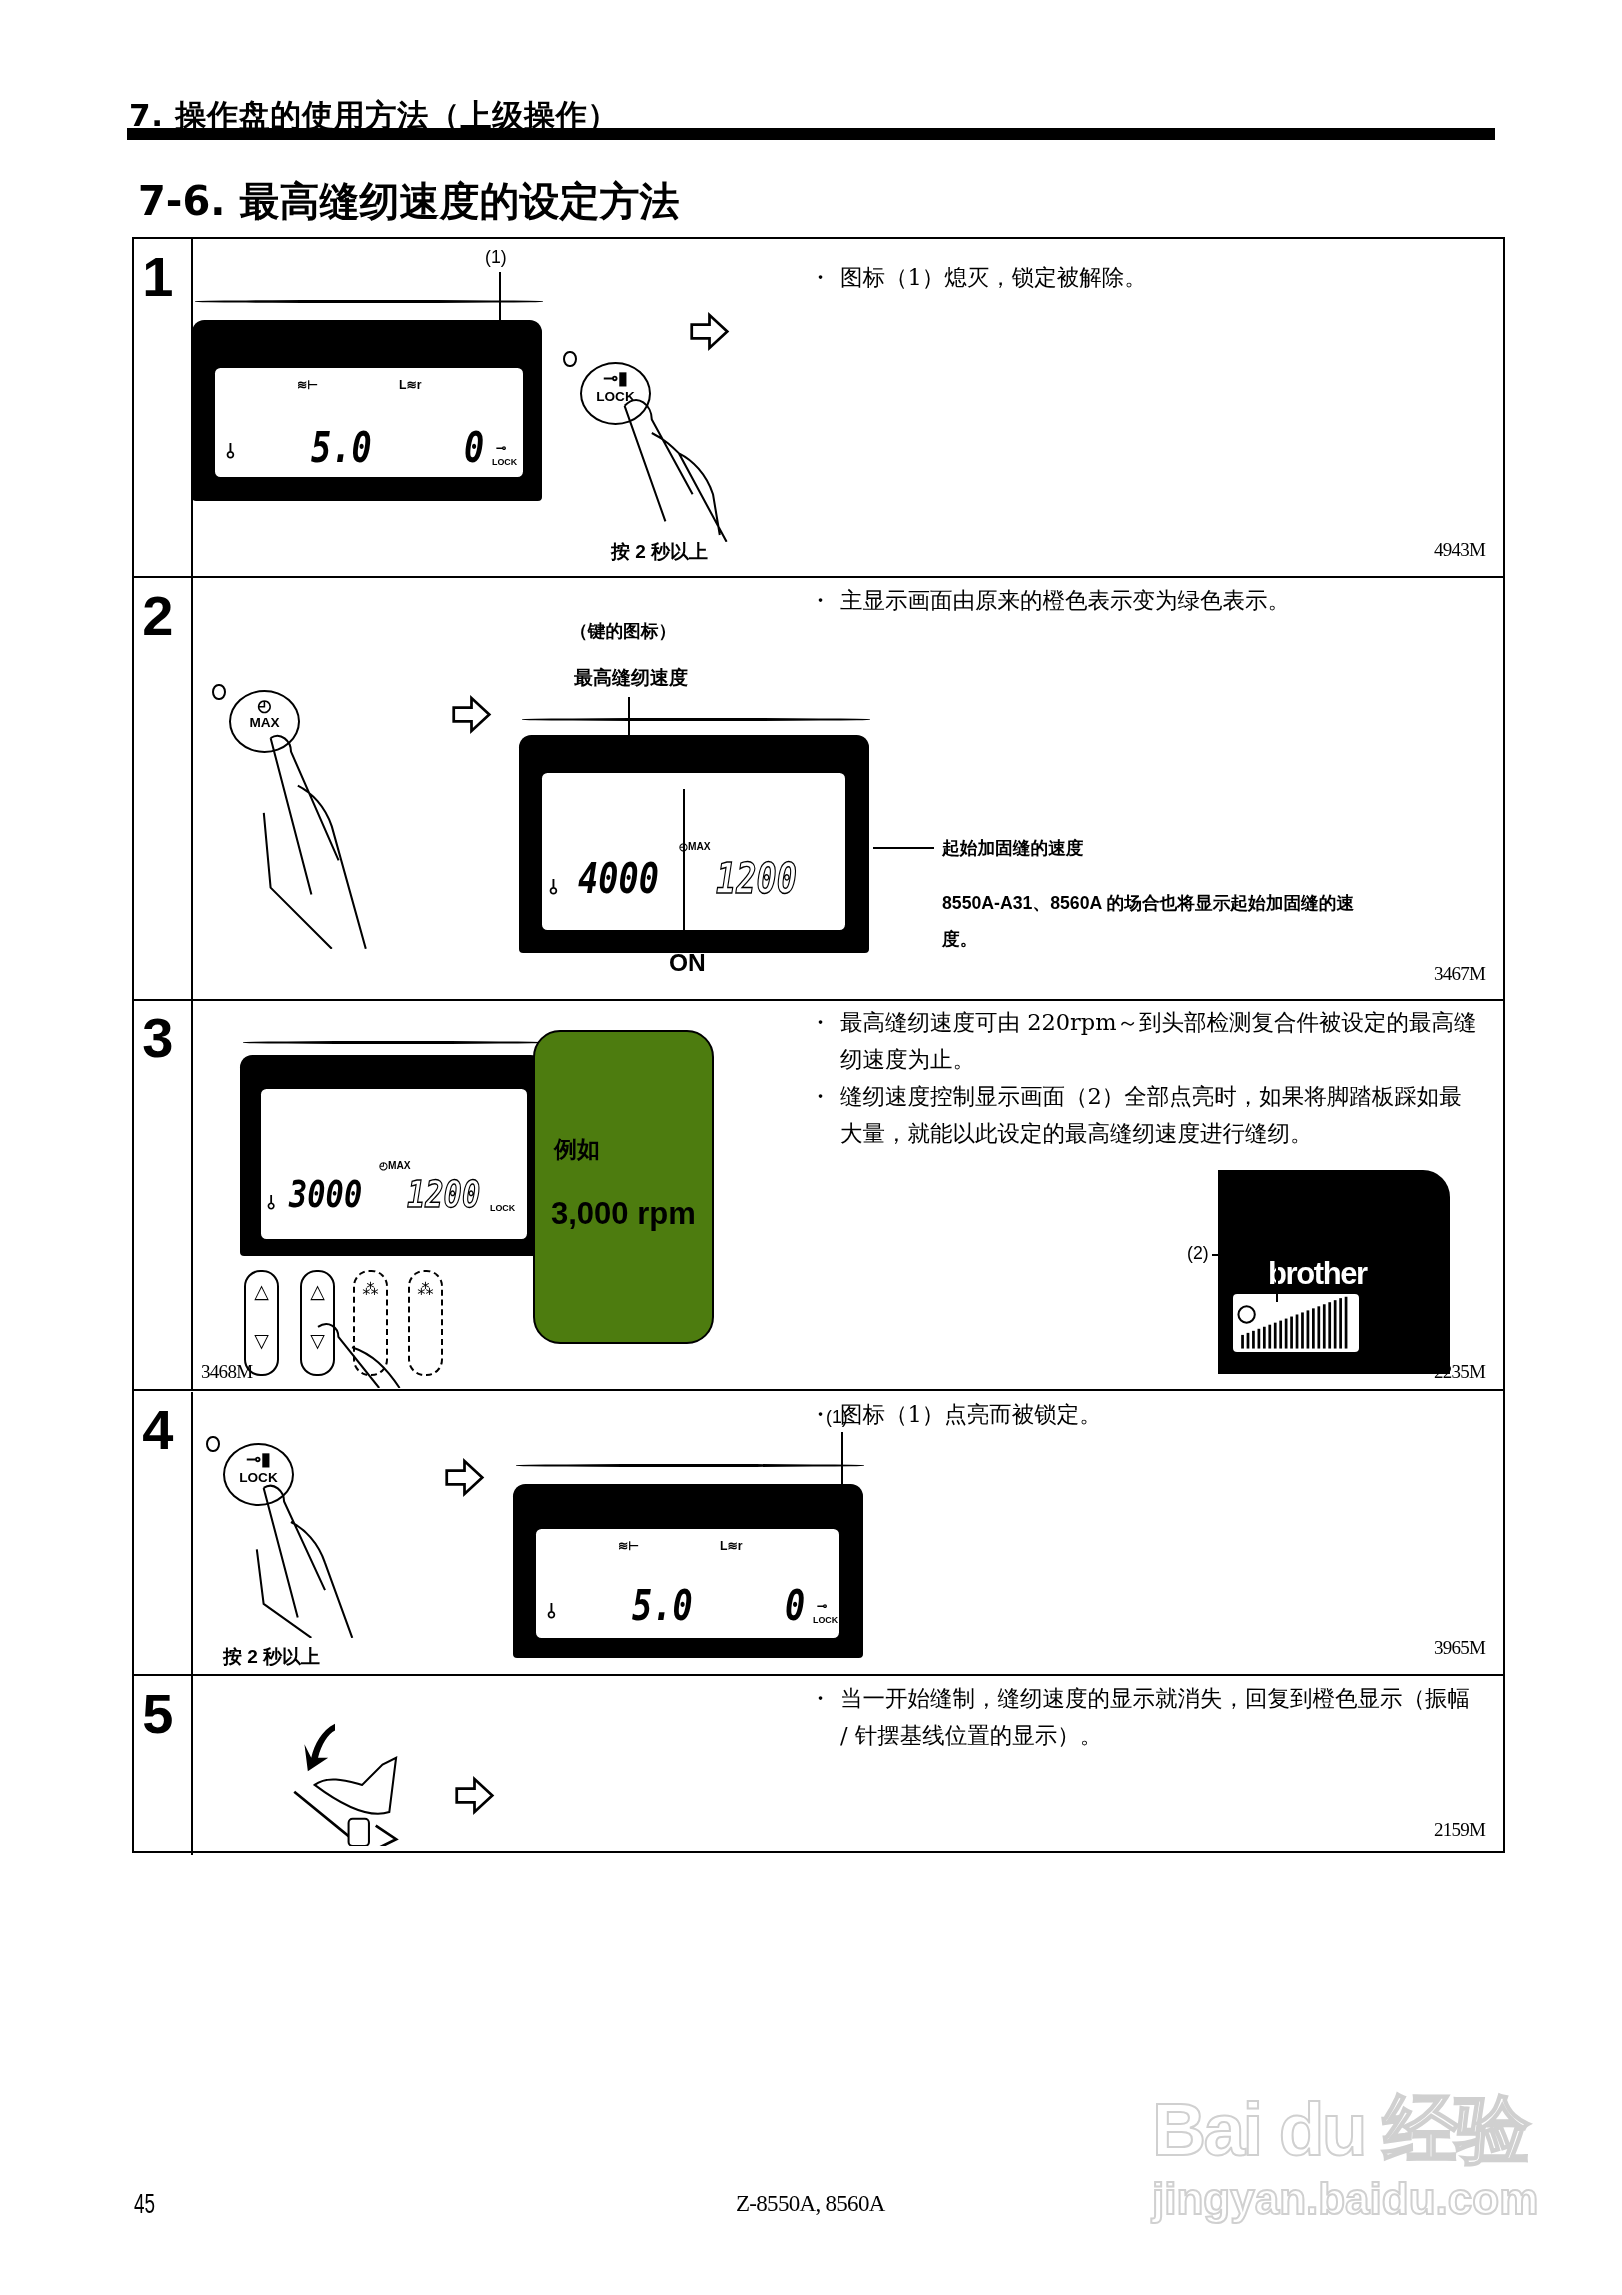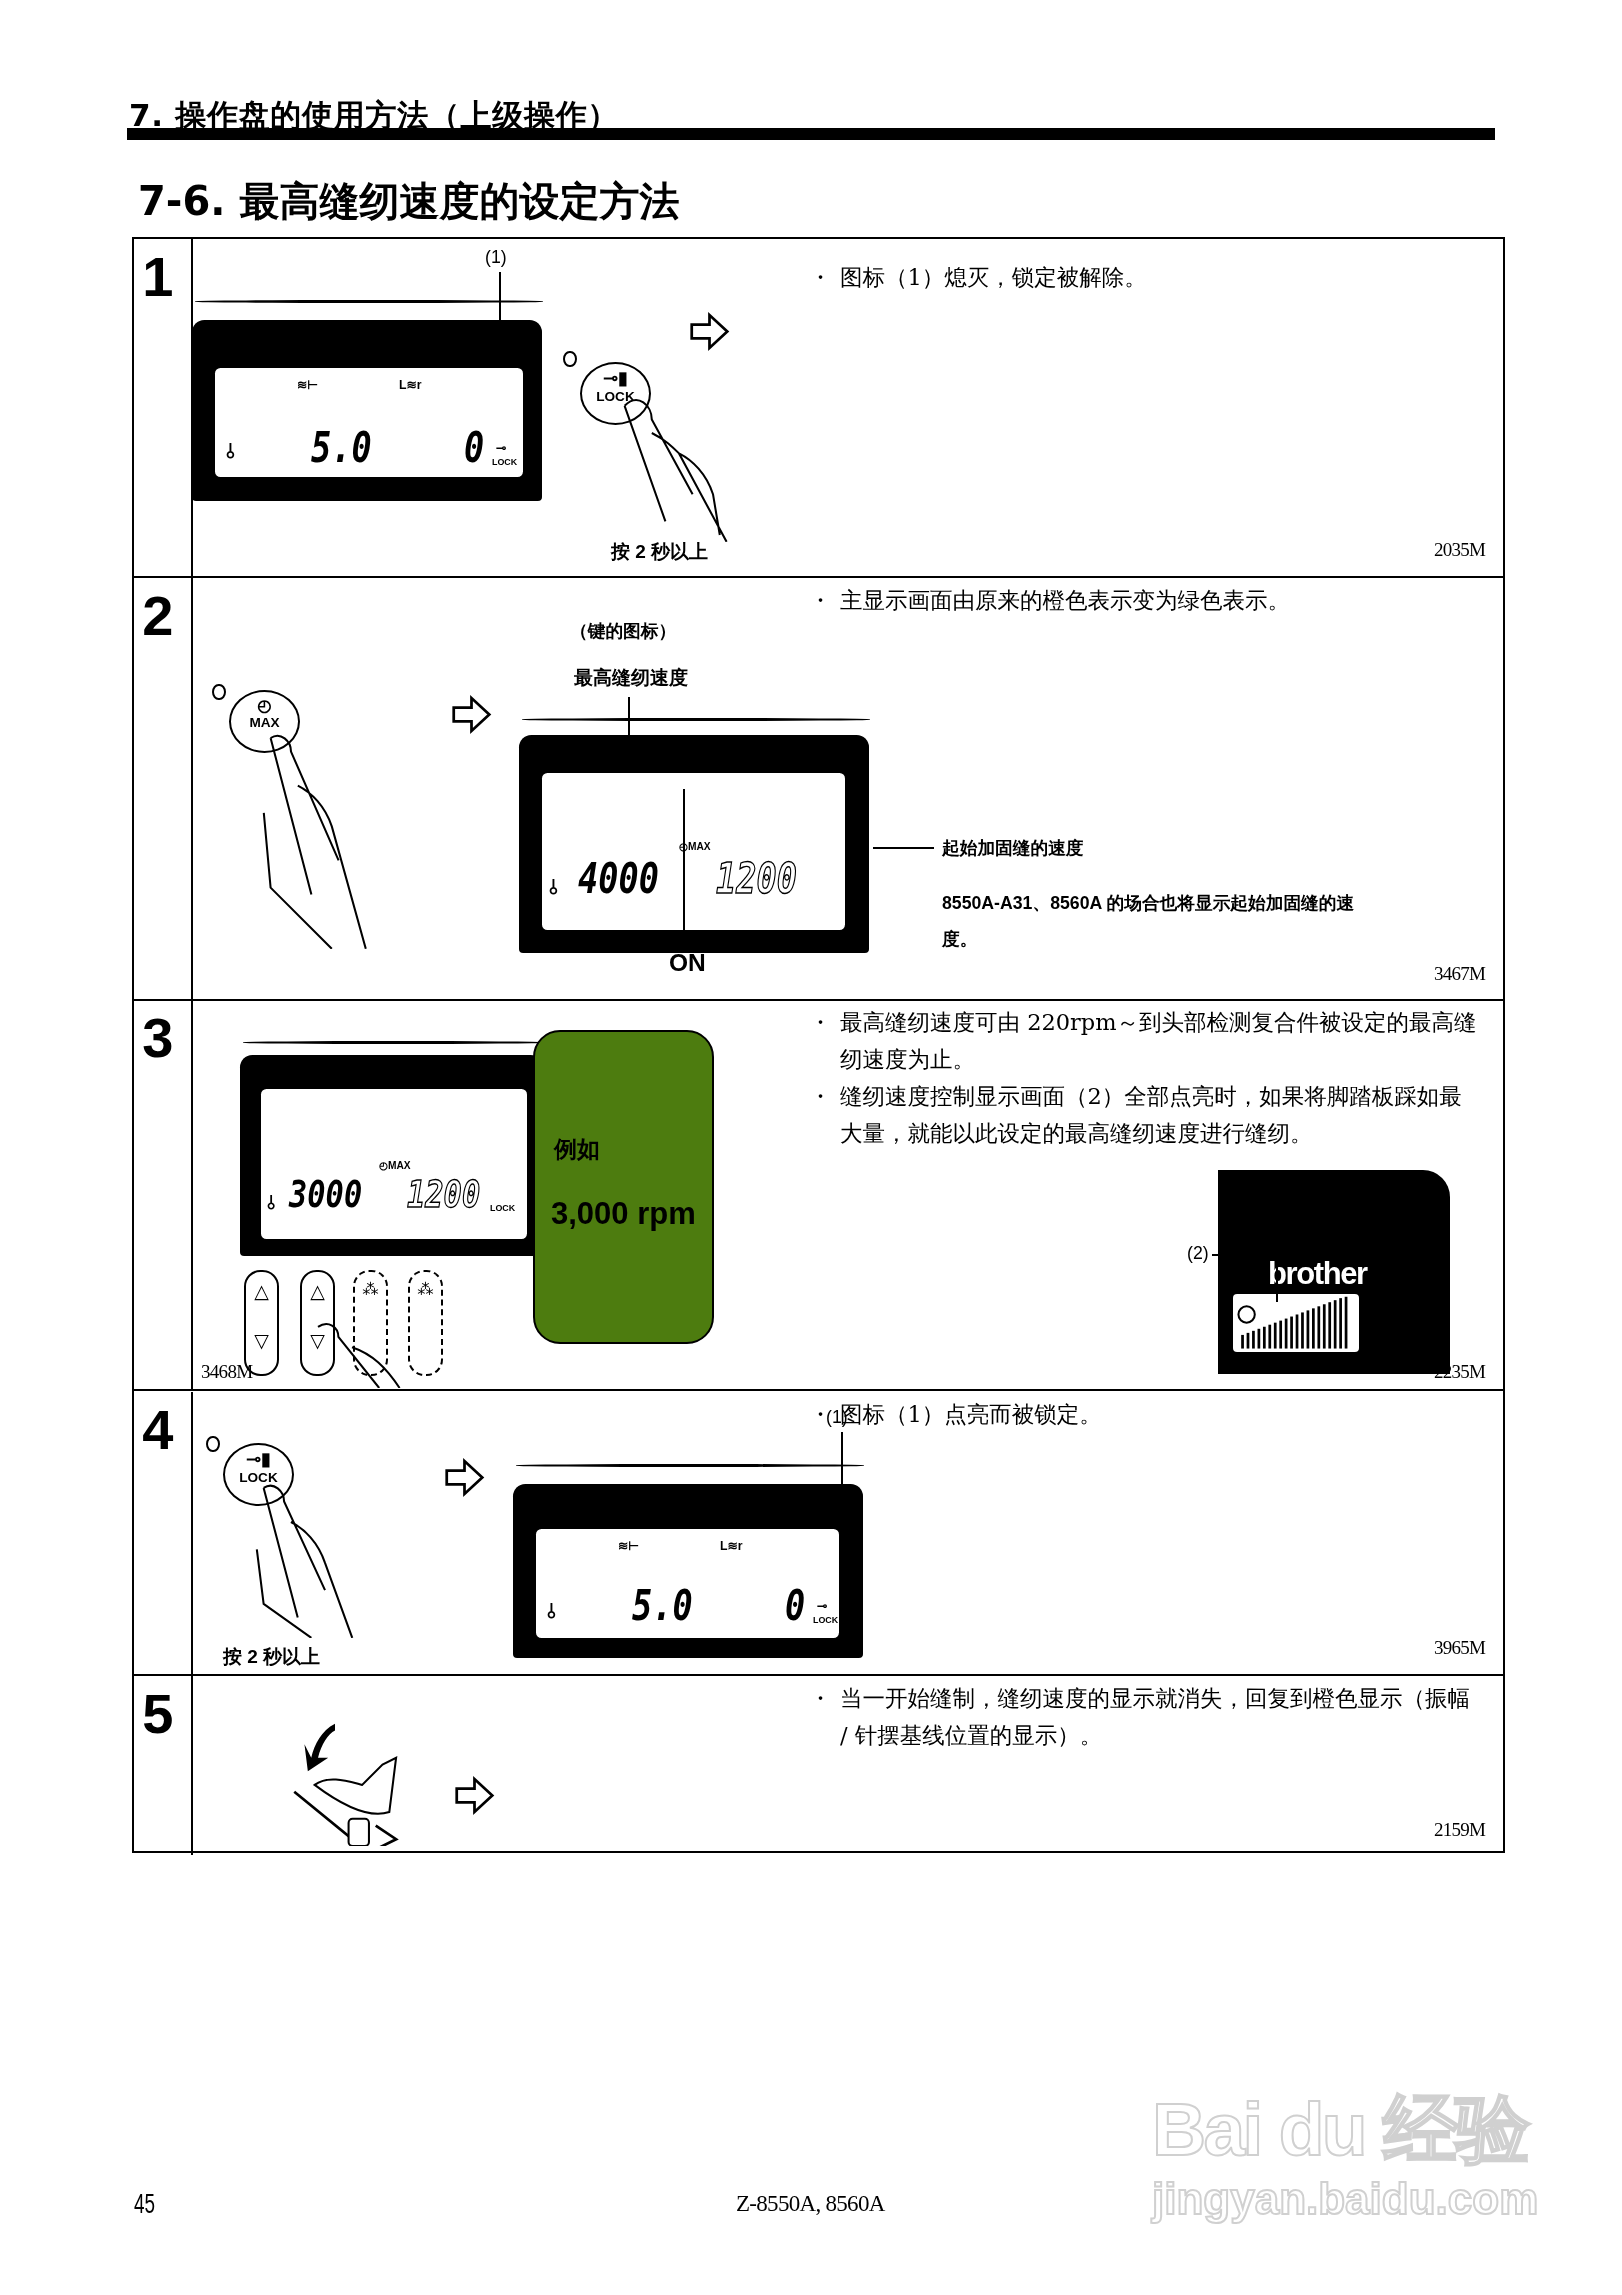--- a/index.html
+++ b/index.html
@@ -80,21 +80,21 @@
           <path d="M20 20 C40 0,60 20,60 40 L120 150 M20 20 L80 190 M60 60 C80 70,90 80,100 90 L170 220 M100 90 C120 100,140 120,150 150 L160 210" fill="none" stroke="#000" stroke-width="3"></path>
         </svg>
       <div class="lbl" style="left:477px;top:300px;font-size:19px;">按 2 秒以上</div>
     </div>
     <div class="desc">
       <p class="bullet" style="margin-top:16.4px;">
           <span class="dot">・</span>
           <span>图标（1）熄灭，锁定被解除。</span>
         </p>
     </div>
-    <div class="code" style="right:17.7px;top:300px;">2035M</div>
+    <div class="code" style="right:17.7px;top:300px;">4943M</div>
   </div>
 
   <div class="row" style="top:339px;height:423px;">
     <div class="stepcol">
         <div class="stepnum">2</div>
       </div>
     <div>
       <div class="led" style="left:78px;top:106px;"></div>
       <div class="keybtn" style="left:95px;top:112px;width:67px;height:59px;">
         <div style="font-size:16.4px;margin-top:4.1px;">◴</div>

